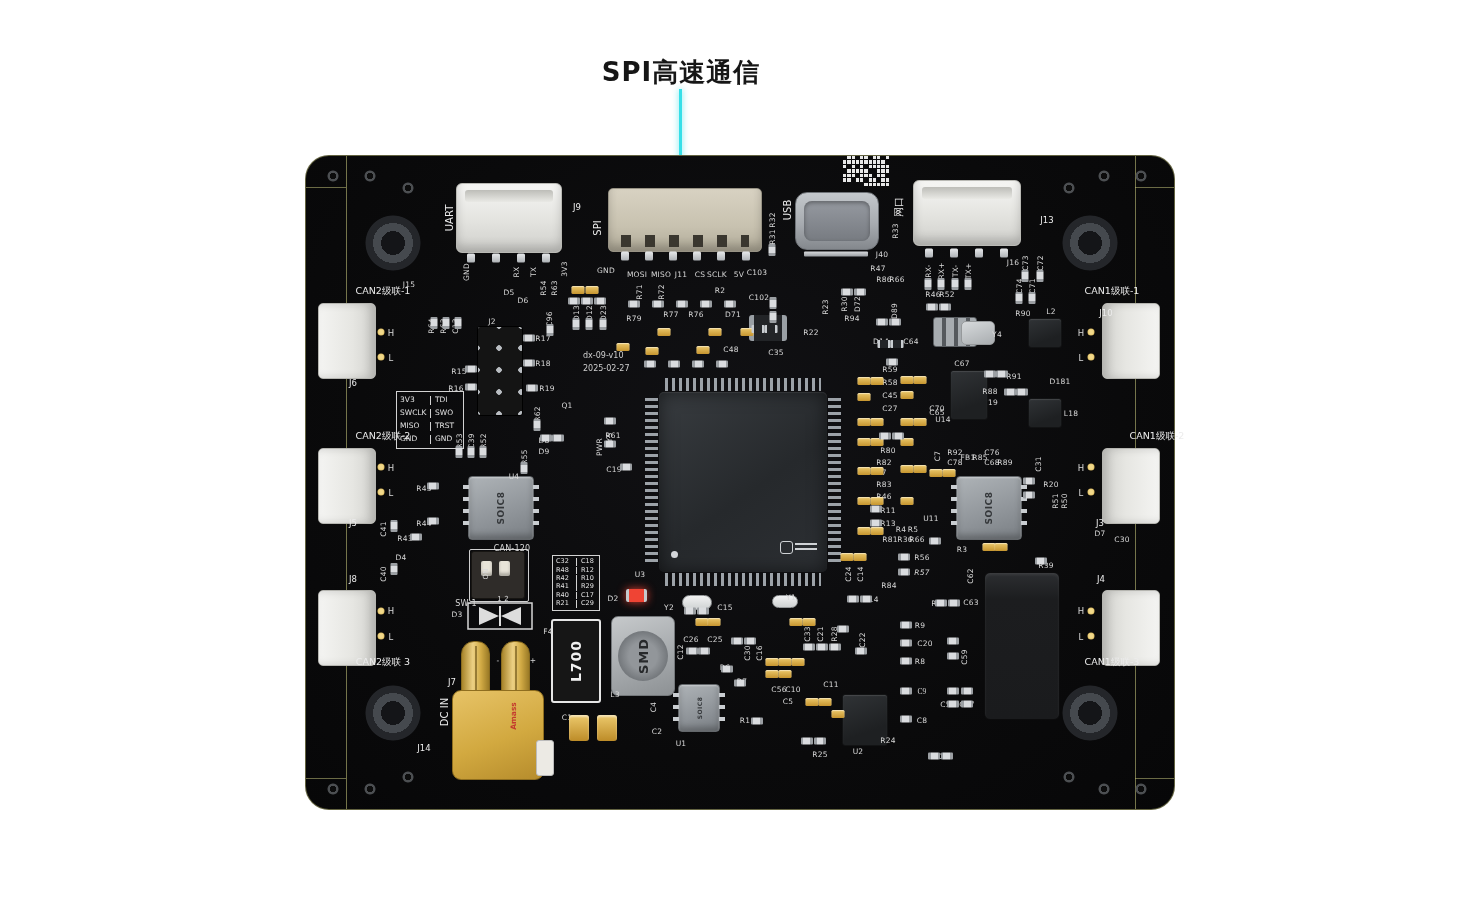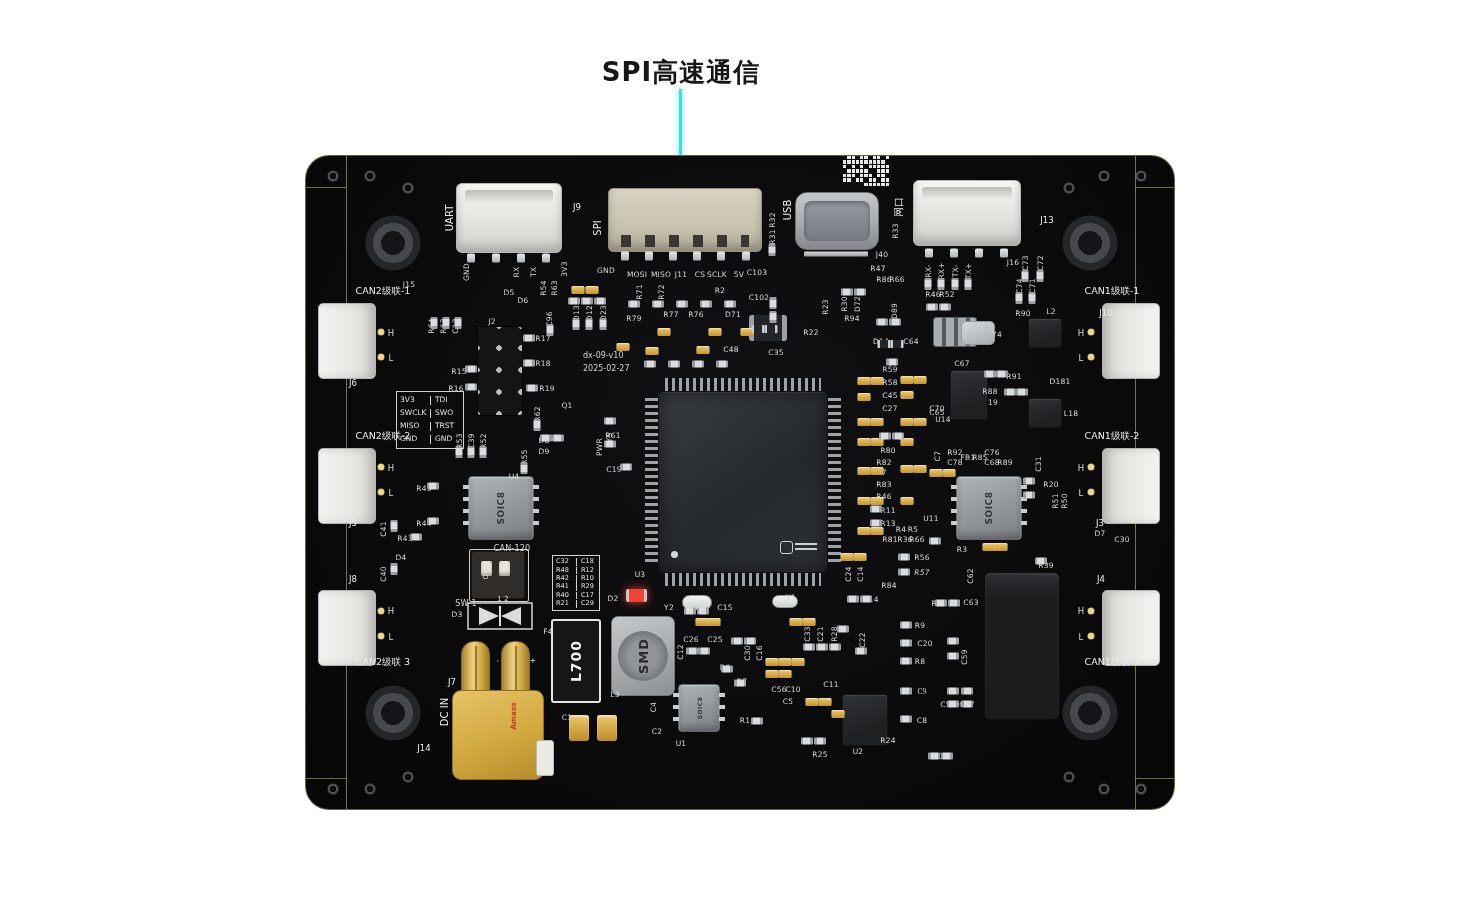--- a/index.html
+++ b/index.html
@@ -362,21 +362,21 @@
   <span class="tag v" style="left:787px;top:210px">USB</span>
   <span class="tag v" style="left:899px;top:207px">网口</span>
   <span class="tag s8" style="left:1047px;top:220px">J13</span>
   <span class="tag can" style="left:383px;top:291px">CAN2级联-1</span>
   <span class="tag can" style="left:383px;top:436px">CAN2级联-2</span>
   <span class="tag can" style="left:383px;top:662px">CAN2级联 3</span>
   <span class="tag s8" style="left:353px;top:383px">J6</span>
   <span class="tag s8" style="left:353px;top:523px">J5</span>
   <span class="tag s8" style="left:353px;top:579px">J8</span>
   <span class="tag can" style="left:1112px;top:291px">CAN1级联-1</span>
-  <span class="tag can" style="left:1112px;top:436px">CAN1级联-2</span>
+  <span class="tag can" style="left:1157px;top:436px">CAN1级联-2</span>
   <span class="tag can" style="left:1112px;top:662px">CAN1级联-3</span>
   <span class="tag s8" style="left:1106px;top:313px">J10</span>
   <span class="tag s8" style="left:1100px;top:523px">J3</span>
   <span class="tag s8" style="left:1101px;top:579px">J4</span>
   <span class="tag v" style="left:444px;top:712px">DC IN</span>
   <span class="tag s8" style="left:452px;top:682px">J7</span>
   <span class="tag s8" style="left:424px;top:748px">J14</span>
 
 <span class="lbl v" style="left: 466px; top: 272px;">GND</span>
     <span class="lbl v" style="left: 516px; top: 272px;">RX</span>

